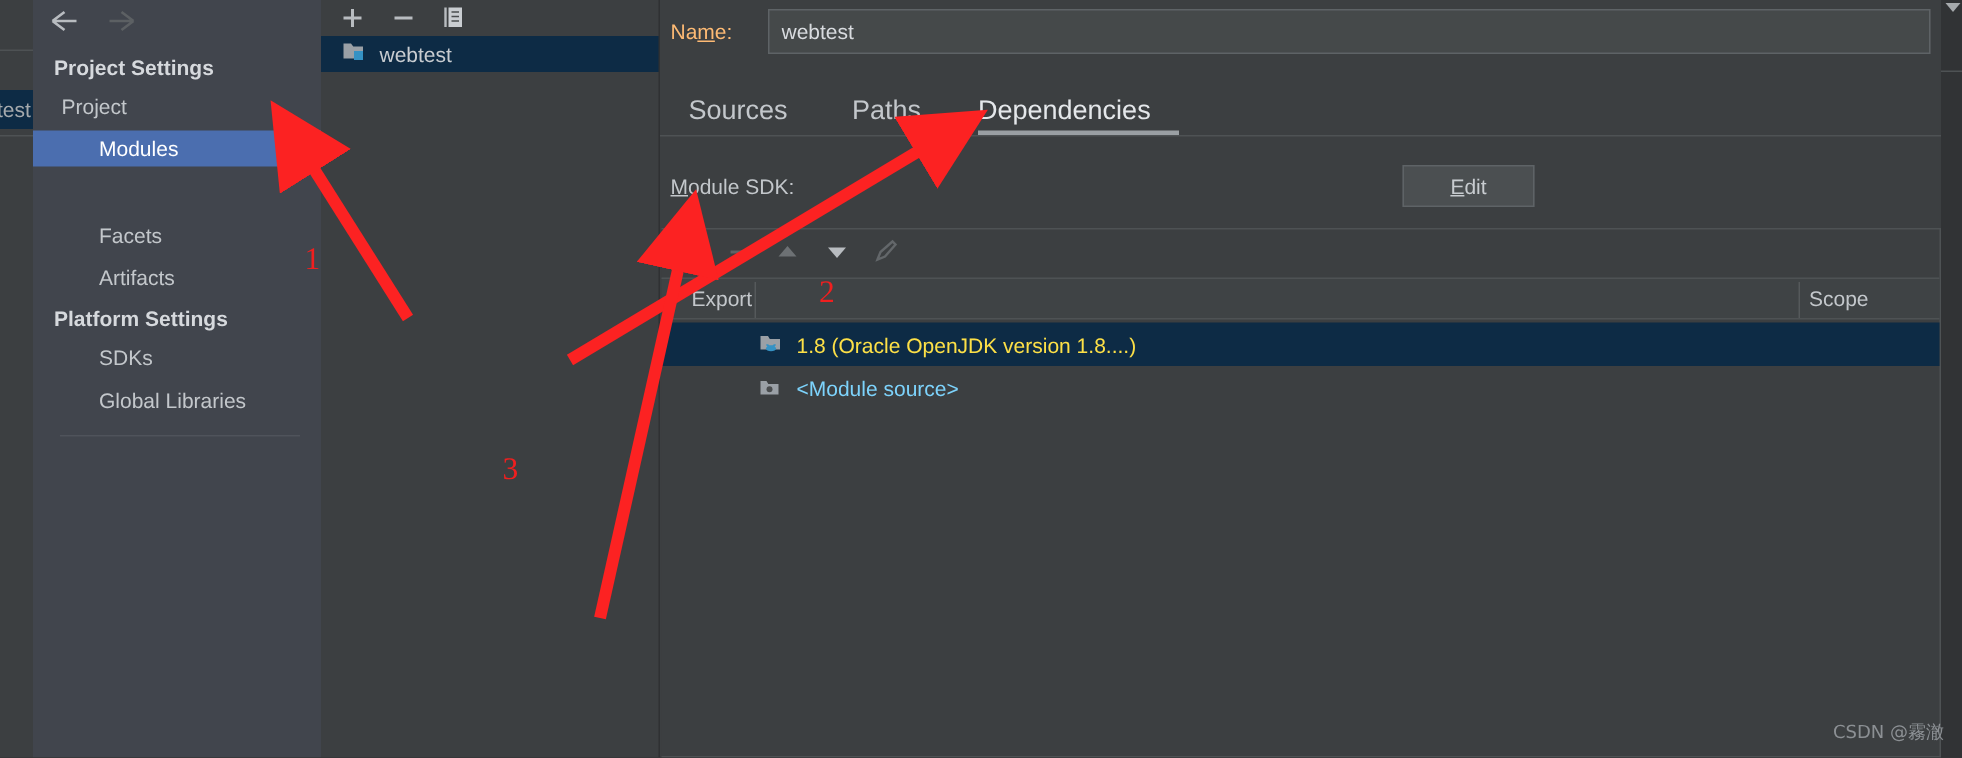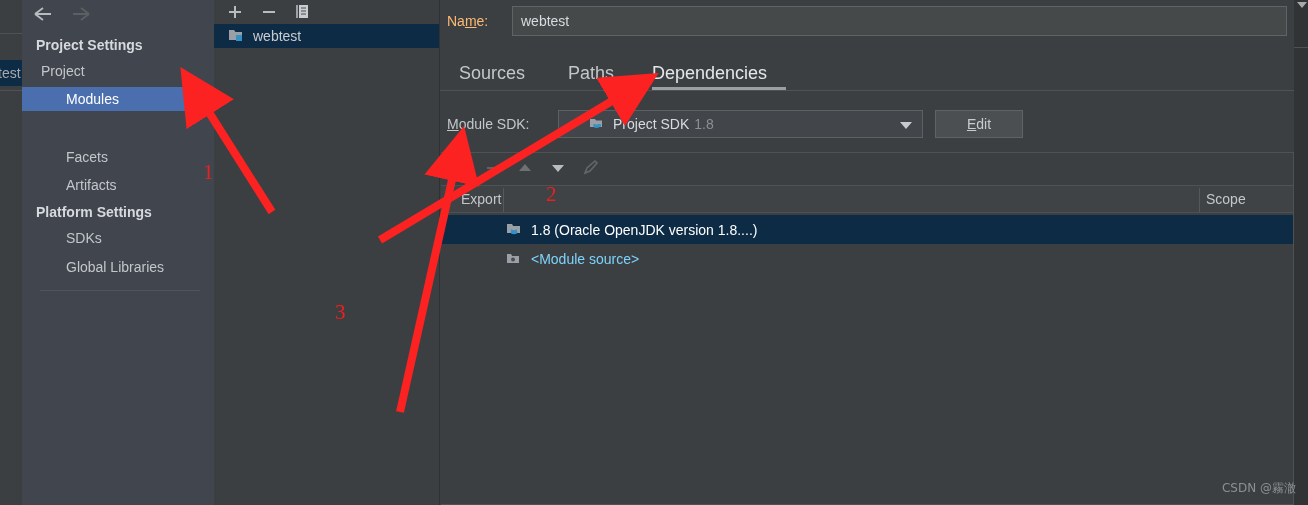--- a/index.html
+++ b/index.html
@@ -90,21 +90,21 @@
   .dep-header{position:absolute;left:441px;top:185px;width:852px;height:28px;background:#3f4345;
     border-top:1px solid #4e5254;border-bottom:1px solid #4e5254;box-sizing:border-box;}
   .dep-header .th{position:absolute;top:0;height:26px;line-height:26px;color:#c3c7cb;font-size:14px;}
   .th-export{left:20px;}
   .th-scope{left:765px;}
   .col-div{position:absolute;top:2px;width:1px;height:24px;background:#55595b;}
 
   .dep-row{position:absolute;left:441px;width:852px;height:29px;display:flex;align-items:center;}
   .dep-row.sel{background:#0d2b45;}
   .dep-row .rlabel{font-size:14px;white-space:nowrap;margin-left:8px;}
-  .dep-row .rlabel.plain{color:#ffffff;}
+  .dep-row .rlabel.plain{color:#fde047;}
   .dep-row .rlabel.link{color:#7dd3fc;}
 
   .watermark{position:absolute;right:12px;bottom:8px;color:#8c9094;font-size:12px;
     font-family:"DejaVu Sans",sans-serif;white-space:nowrap;}
 
   
   .annot{position:absolute;left:0;top:0;width:1308px;height:505px;pointer-events:none;}
   .annum{position:absolute;color:#f01f1f;font-size:21px;font-family:"Liberation Serif",serif;}
 </style>
 </head>
@@ -195,32 +195,20 @@
     <div class="tab" style="left:128px;width:73px;">Paths</div>
     <div class="tab active" style="left:212px;width:134px;">
       <span>Dependencies</span>
       <span class="ul"></span>
     </div>
   </div>
   <div class="tabs-baseline"></div>
 
   <div class="sdk-row">
     <div class="sdk-label"><u>M</u>odule SDK:</div>
-    <div class="sdk-combo">
-      <span style="margin-left:30px;display:inline-flex;">
-        <svg width="16" height="14" viewBox="0 0 16 14">
-          <path d="M1 2 L6 2 L7 3.5 L13 3.5 L13 10 L1 10 Z" fill="#9aa0a6"></path>
-          <path d="M5 7 c0 2 5 2 5 0 M10.5 7.5 c1.2 0 1.2 1.8 0 1.8" stroke="#3592c4" stroke-width="1.4" fill="none"></path>
-          <ellipse cx="7.5" cy="9.3" rx="3.2" ry="1.7" fill="#3592c4"></ellipse>
-        </svg>
-      </span>
-      <span class="txt">Project SDK</span>
-      <span class="txt ver" style="margin-left:5px;">1.8</span>
-      <span class="arrow"></span>
-    </div>
     <div class="edit-btn"><u>E</u>dit</div>
   </div>
 
   <div class="dep-panel"></div>
 
   <div class="dep-toolbar">
     <div class="dep-tb" style="left:6px;">
       <svg width="26" height="20" viewBox="0 0 26 20">
         <path d="M13 4 L13 16 M7 10 L19 10" stroke="#b8bcc0" stroke-width="2" fill="none"></path>
       </svg>

